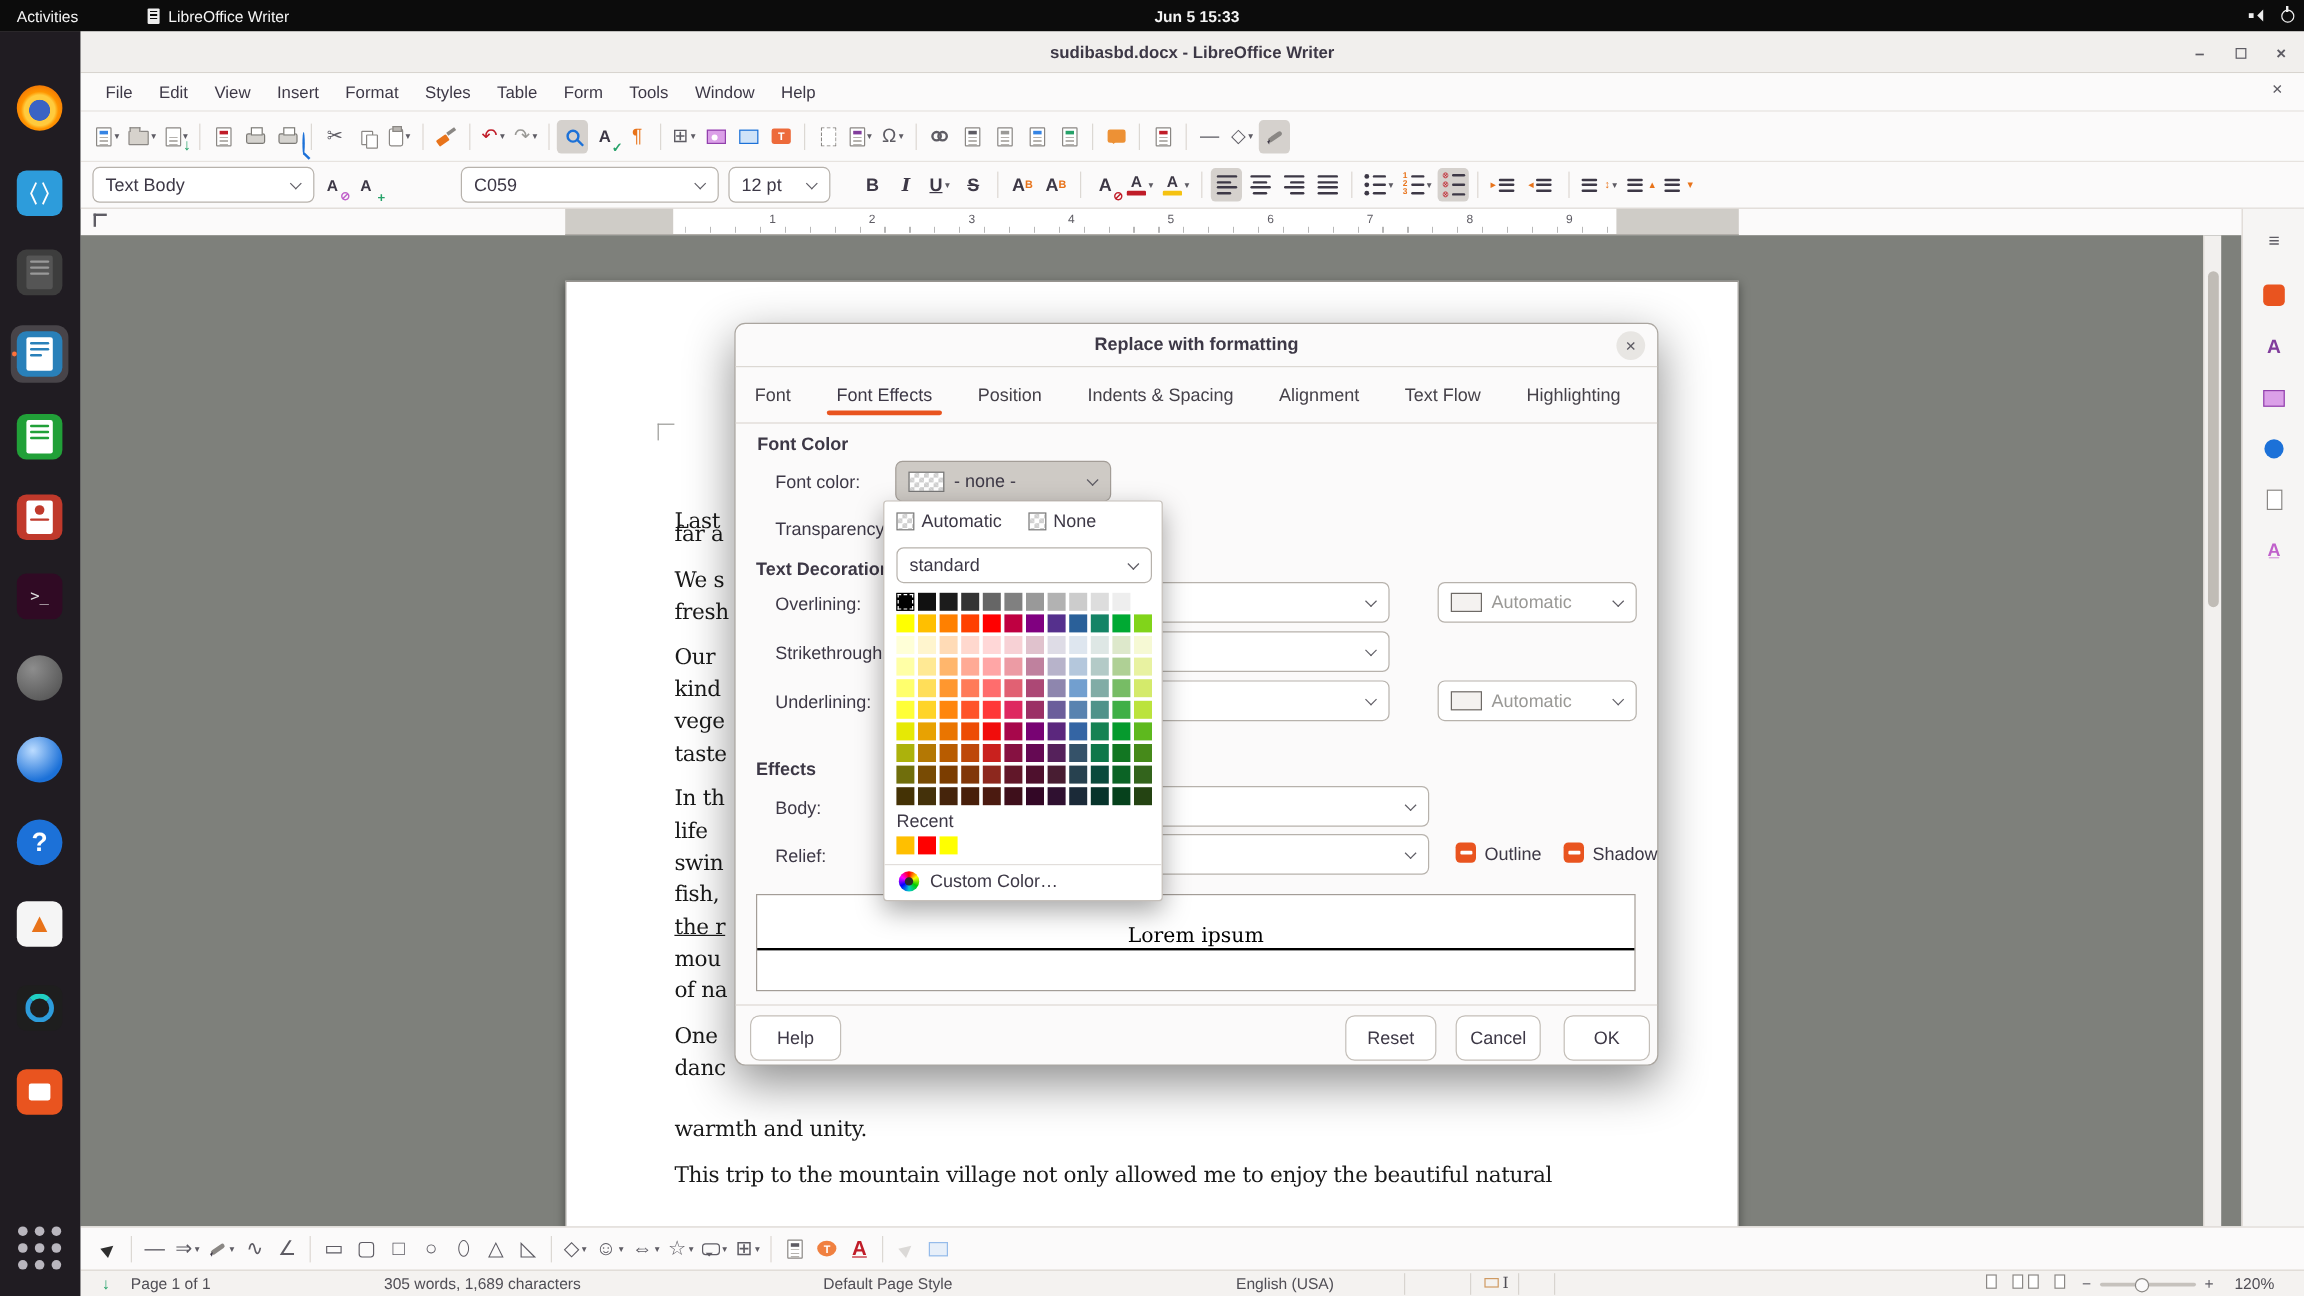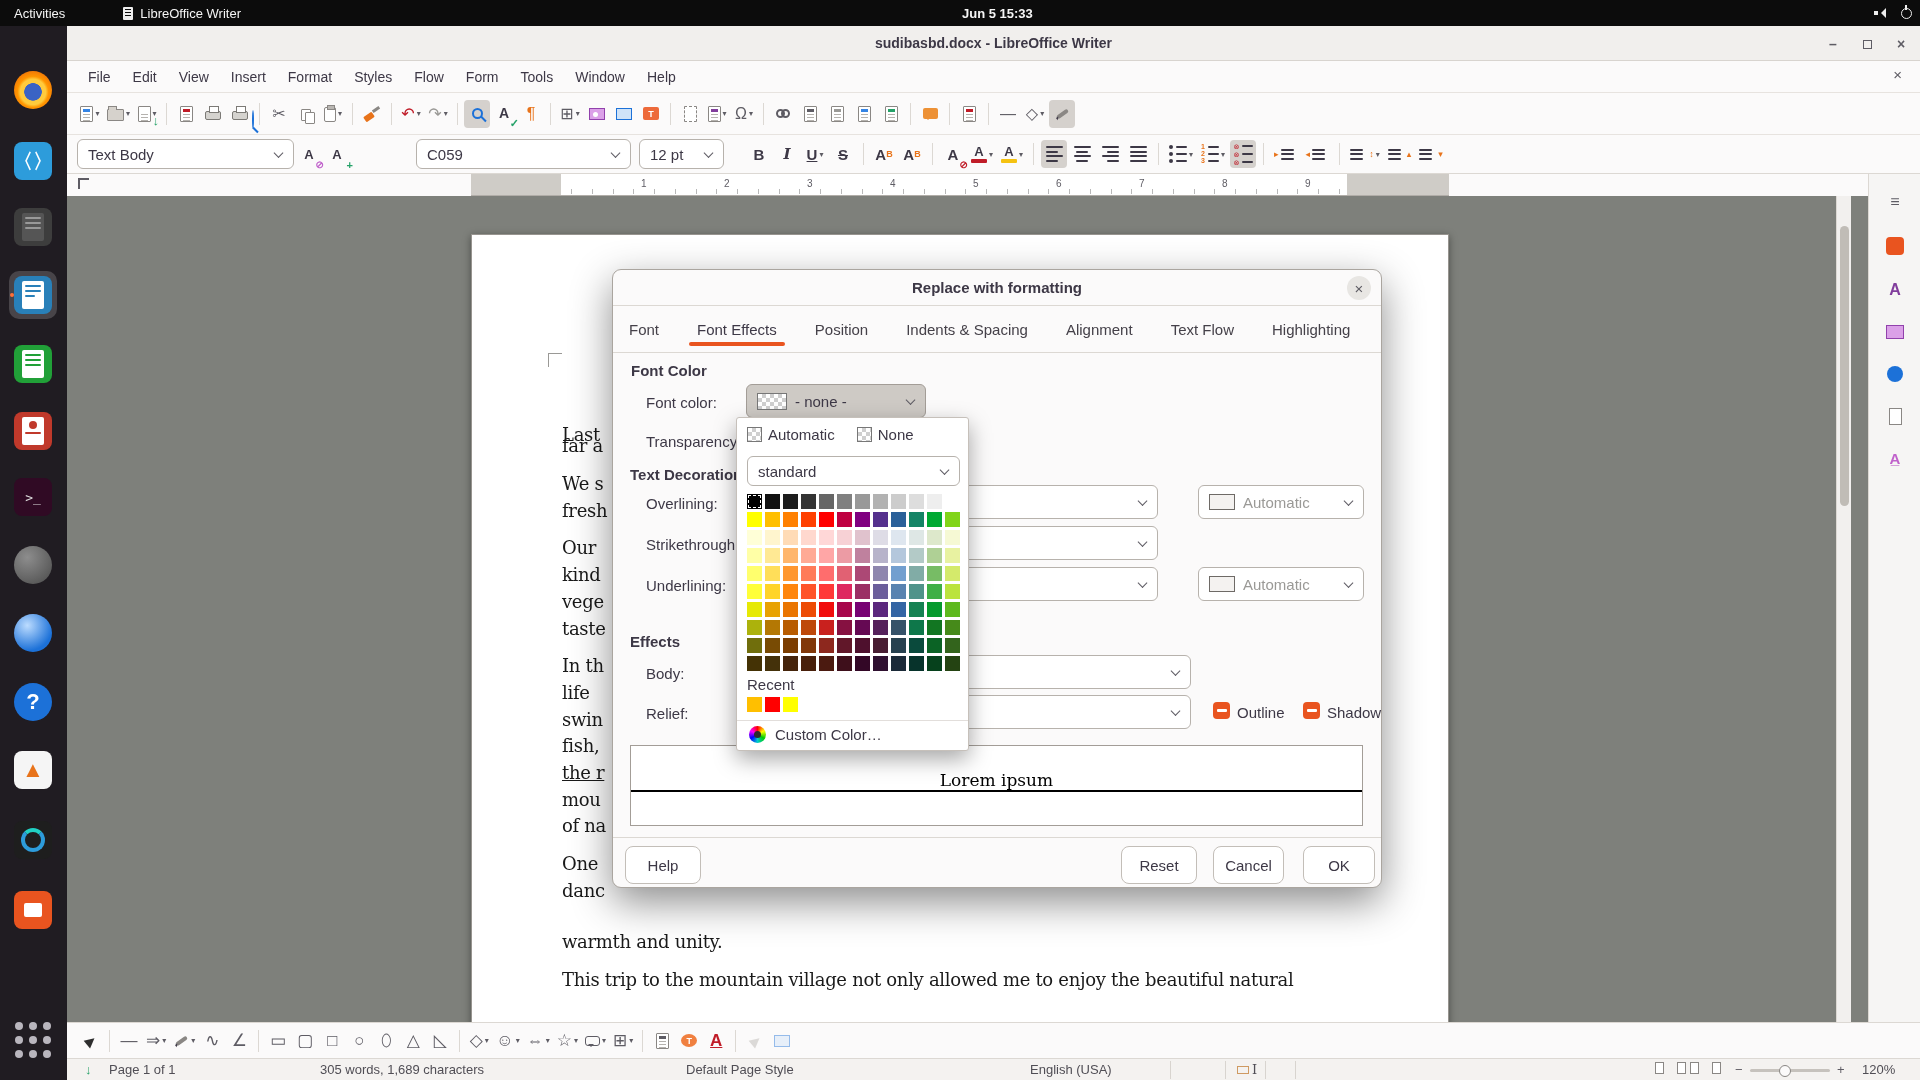--- a/index.html
+++ b/index.html
@@ -313,21 +313,21 @@
         </div>
     </div>
 
     <div class="menubar" id="menubar">
         <div class="mitem">File</div>
         <div class="mitem">Edit</div>
         <div class="mitem">View</div>
         <div class="mitem">Insert</div>
         <div class="mitem">Format</div>
         <div class="mitem">Styles</div>
-        <div class="mitem">Flow</div>
+        <div class="mitem">Table</div>
         <div class="mitem">Form</div>
         <div class="mitem">Tools</div>
         <div class="mitem">Window</div>
         <div class="mitem">Help</div>
       </div>
     <div class="mclose">×</div>
 
     <div class="toolbar1" id="toolbar1">
         <div class="tbtn">
           <span class="pgi">
@@ -475,21 +475,21 @@
         <div class="tbtn">
           <span class="gly" style="color:#5e5c64">◇</span>
           <span class="dd">▾</span>
         </div>
         <div class="tbtn active">
           <span class="peni"></span>
         </div>
       </div>
 
     <div class="toolbar2" id="toolbar2">
-      <div class="combo" style="position:relative;width:217px;height:30px;">
+      <div class="combo" style="position:relative;width:185px;height:30px;">
         <span>Text Body</span>
         <span class="chev"></span>
       </div>
     <div class="tbtn">
           <span class="fmt" style="font-size:13px;">A</span>
           <span class="ovl" style="color:#c061cb;font-size:10px;right:-2px;bottom:-2px;">⊘</span>
         </div>
         <div class="tbtn">
           <span class="fmt" style="font-size:13px;">A</span>
           <span class="ovl" style="color:#26a269;font-size:11px;right:-3px;bottom:-3px;">+</span>

